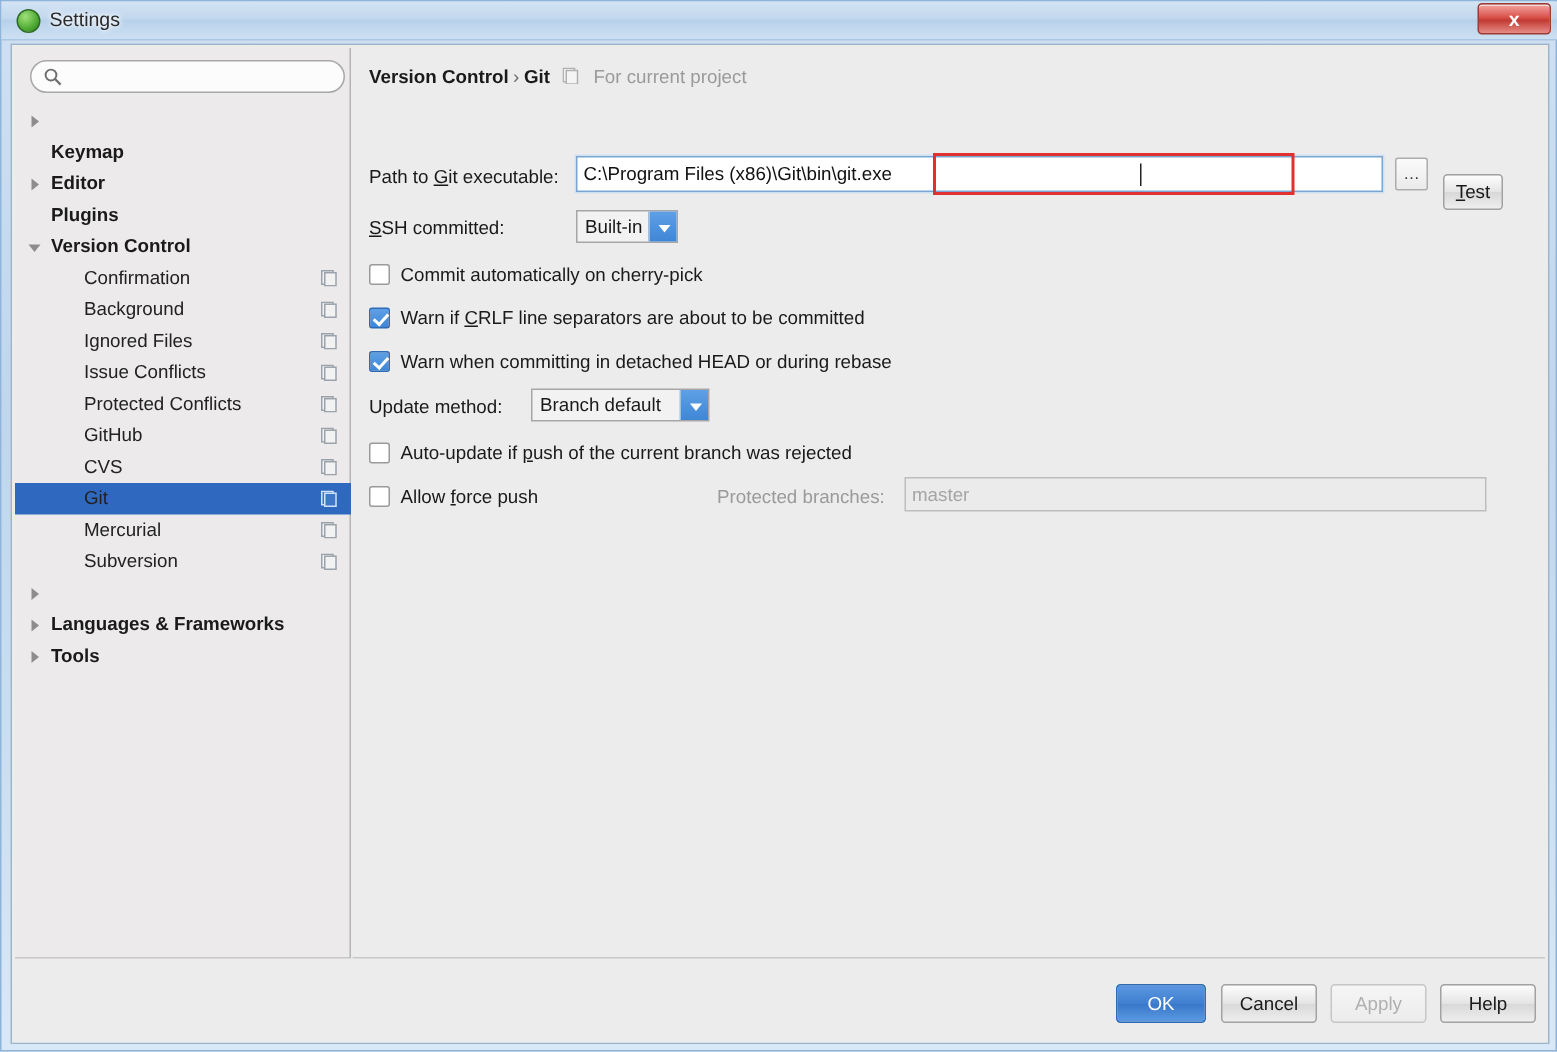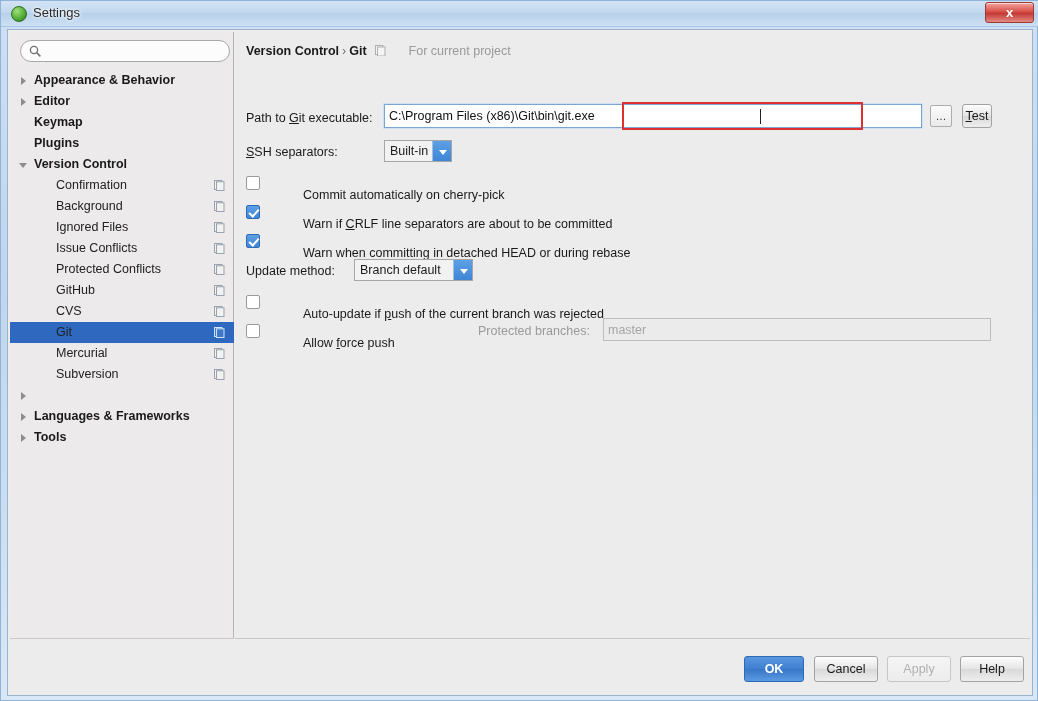--- a/index.html
+++ b/index.html
@@ -116,21 +116,21 @@
     width: 795px; height: 607px;
     background: #ececec;
     border-bottom: 1px solid #c8c8c8;
   }
   #breadcrumb {
     position: absolute; left: 11px; top: 12px;
     font-size: 12.5px; color: #1a1a1a; white-space: nowrap;
   }
   #breadcrumb .bc-main { font-weight: bold; }
   #breadcrumb .bc-sep { color: #6a6a6a; font-weight: normal; margin: 0 3px; }
-  #breadcrumb .bc-note { color: #9a9a9a; font-weight: normal; margin-left: 23px; }
+  #breadcrumb .bc-note { color: #9a9a9a; font-weight: normal; margin-left: 10px; }
   .bc-proj-icon {
     display: inline-block; vertical-align: -1px;
     width: 11px; height: 11px; margin-left: 8px;
   }
 
   .row-label {
     position: absolute;
     font-size: 12.5px; color: #1a1a1a; white-space: nowrap;
   }
   .row-label.dim { color: #9a9a9a; }
@@ -176,21 +176,21 @@
     position: absolute;
     background: linear-gradient(to bottom,#fdfdfd 0%,#e4e4e4 50%,#d8d8d8 51%,#eeeeee 100%);
     border: 1px solid #a2a2a2;
     border-radius: 3px;
     font-size: 12.5px; color: #1a1a1a;
     text-align: center;
     cursor: pointer;
   }
   .btn.primary {
     background: linear-gradient(to bottom,#5b97e0 0%,#3f7fd0 50%,#3876c8 51%,#5b9ae2 100%);
-    border: 1px solid #2f6bb5; color: #ffffff; font-weight: bold;
+    border: 1px solid #2f6bb5; color: #ffffff; font-weight: normal;
   }
   .btn.disabled { color: #b0b0b0; border-color: #c6c6c6;
     background: linear-gradient(to bottom,#f5f5f5 0%,#ececec 100%); text-align: center; }
 
   
   .combo {
     position: absolute; height: 22px;
     background: #f2f2f2;
     border: 1px solid #a6a6a6;
     cursor: pointer;
@@ -223,22 +223,22 @@
     background: linear-gradient(to bottom,#5ea0e6 0%,#3f86d6 100%);
     border: 1px solid #2f6bb5;
   }
   .cbox.checked::after {
     content: ""; position: absolute; left: 4px; top: 1px;
     width: 4px; height: 8px;
     border: solid #ffffff; border-width: 0 2px 2px 0;
     transform: rotate(42deg);
   }
   .cblabel {
-    position: absolute; left: 21px; top: 12px; line-height: 17px;
-    font-size: 12.5px; color: #1a1a1a; margin-left: 36px;
+    position: absolute; left: 21px; top: 0; line-height: 17px;
+    font-size: 12.5px; color: #1a1a1a;
   }
 
   
   #bottombar {
     position: absolute; left: 0; top: 611px; width: 1024px; height: 54px;
     background: #ececec;
   }
 </style>
 </head>
 <body>
@@ -257,28 +257,27 @@
       <div id="search-box">
         <svg id="search-icon" viewBox="0 0 13 13">
           <circle cx="5" cy="5" r="3.6" fill="none" stroke="#6e6e6e" stroke-width="1.3"></circle>
           <line x1="7.7" y1="7.7" x2="11.4" y2="11.4" stroke="#6e6e6e" stroke-width="1.5"></line>
         </svg>
         <input id="search-input" type="text" value="" style="">
       </div>
       <div id="tree">
           <div class="tree-row lvl0">
             <span class="tree-arrow collapsed"></span>
-            <span class="tree-label">Appearance &amp; Behavior</span>
+          </div>
+          <div class="tree-row lvl0">
+            <span class="tree-label">Keymap</span>
           </div>
           <div class="tree-row lvl0">
             <span class="tree-arrow collapsed"></span>
             <span class="tree-label">Editor</span>
-          </div>
-          <div class="tree-row lvl0">
-            <span class="tree-label">Keymap</span>
           </div>
           <div class="tree-row lvl0">
             <span class="tree-label">Plugins</span>
           </div>
           <div class="tree-row lvl0">
             <span class="tree-arrow expanded"></span>
             <span class="tree-label">Version Control</span>
           </div>
           <div class="tree-row lvl1">
             <span class="tree-label">Confirmation</span>
@@ -374,23 +373,23 @@
       </div>
 
       <div class="row-label" style="left:11px; top:79px;"><span>Path to </span><span class="uline">G</span><span>it executable:</span></div>
 
       <input class="tfield" style="left: 149px; top: 72px; width: 538px; height: 24px;" type="text" value="C:\Program Files (x86)\Git\bin\git.exe">
       <div id="path-caret"></div>
       <div id="red-annot"></div>
 
       <div class="sqbtn" style="left:695px; top:73px; width:22px; height:22px; line-height:20px;">…</div>
 
-      <div class="btn" style="left:727px; top:72px; width:30px; height:24px; line-height:22px;"><span class="uline">T</span><span>est</span></div>
-
-      <div class="row-label" style="left:11px; top:113px;"><span class="uline">S</span><span>SH separators:</span></div>
+      <div class="btn" style="left:727px; top:84px; width:40px; height:24px; line-height:22px;"><span class="uline">T</span><span>est</span></div>
+
+      <div class="row-label" style="left:11px; top:113px;"><span class="uline">S</span><span>SH committed:</span></div>
 
       <div class="combo" style="left:149px; top:108px; width:68px;">
         <span class="combo-text">Built-in</span>
         <span class="combo-arrow"></span>
       </div>
 
       <div class="cbrow" style="left:11px; top:143px;">
         <span class="cbox"></span>
         <span class="cblabel"><span>Commit automatically on cherry-pick</span><span class="uline"></span><span></span></span>
       </div>

